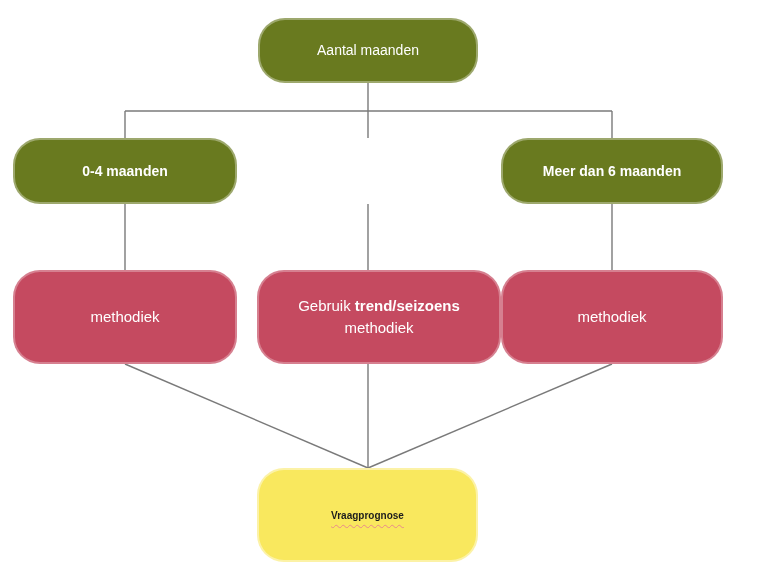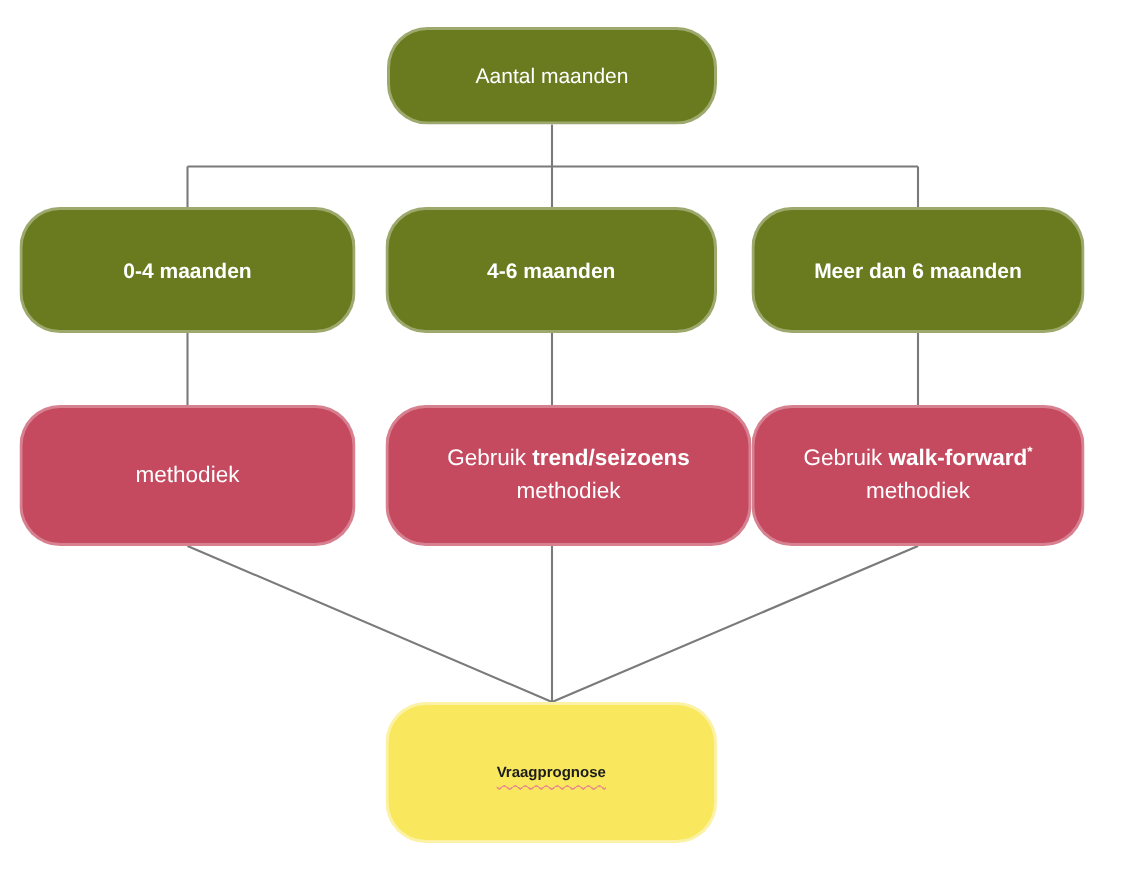--- a/index.html
+++ b/index.html
@@ -48,21 +48,21 @@
     font-size: 14px;
     line-height: 21px;
     font-weight: 400;
     padding: 0 18px;
   }
   .box--root span { display: block; }
   .box--branch {
     font-size: 14px;
     font-weight: 700;
     top: 138px;
-    height: 84px;
+    height: 66px;
   }
   .box--branch-0 { left: 13px;  width: 224px; }
   .box--branch-1 { left: 257px; width: 221px; }
   .box--branch-2 { left: 501px; width: 222px; }
   .box--method {
     background: var(--method-red, #c54a60);
     border: 2px solid rgba(255,255,255,0.30);
     color: var(--box-text-light, #ffffff);
     font-size: 15px;
     line-height: 22px;
@@ -115,36 +115,32 @@
     <line x1="612" y1="364" x2="368" y2="468"></line>
   </svg>
 
   <div class="box box--root">
     <span>Aantal maanden</span>
   </div>
 
   <div class="box box--branch box--branch-0">
     <span>0-4 maanden</span>
   </div>
-  <div class="box box--branch box--branch-1">
-    <span>4-6 maanden</span>
-  </div>
   <div class="box box--branch box--branch-2">
     <span>Meer dan 6 maanden</span>
   </div>
 
   <div class="box box--method box--method-0">
     <div class="m-line2">methodiek</div>
   </div>
   <div class="box box--method box--method-1">
     <div class="m-line1"><span>Gebruik</span> <b>trend/seizoens</b><sup></sup></div>
     <div class="m-line2">methodiek</div>
   </div>
   <div class="box box--method box--method-2">
-    <div class="m-line1"><span>Gebruik</span> <b>walk-forward</b><sup>*</sup></div>
     <div class="m-line2">methodiek</div>
   </div>
 
   <div class="box box--result">
     <span class="result-label">Vraagprognose</span>
   </div>
 
 </div>
 
 </body></html>

